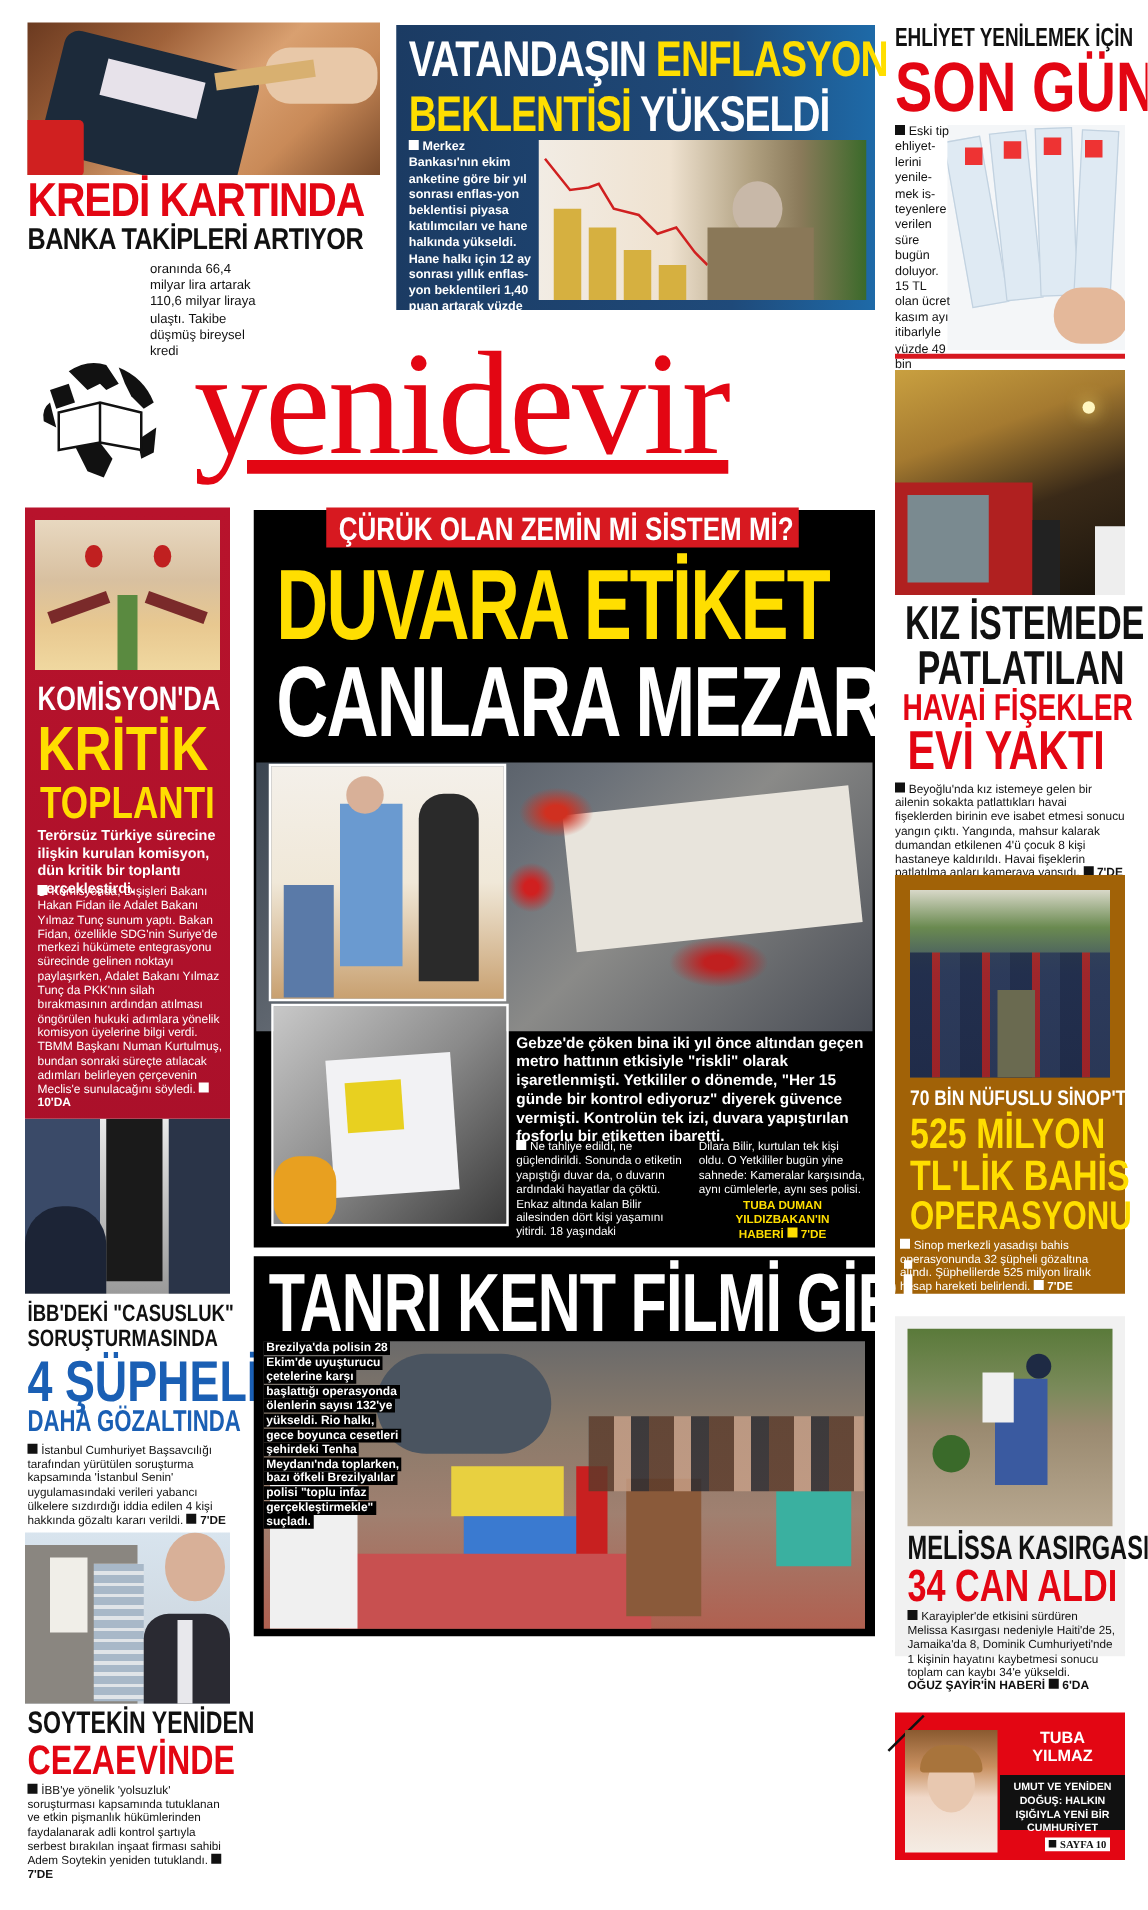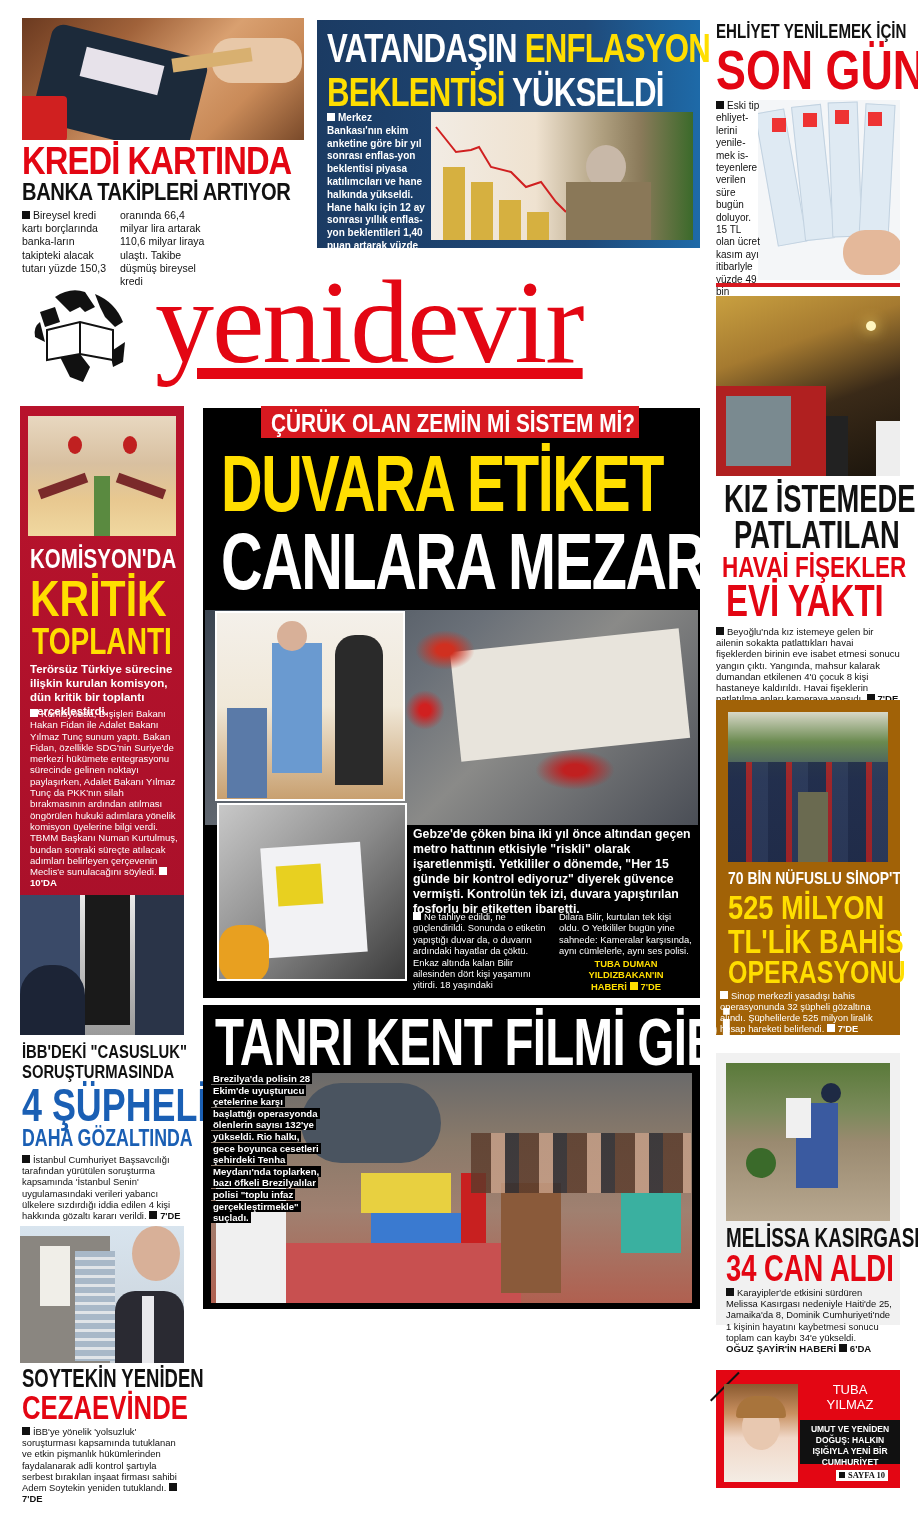--- a/index.html
+++ b/index.html
@@ -20,21 +20,20 @@
 <div class="abs" style="left:22px;top:18px;width:282px;height:230px;">
   <div class="photo" style="left:0;top:0;width:282px;height:122px;background:linear-gradient(135deg,#6b3a20 0%,#a0623a 30%,#d9a070 55%,#c98a58 75%,#7a4a2a 100%);">
     <div style="position:absolute;left:18px;top:22px;width:160px;height:100px;background:#1c2a3a;border-radius:12px;transform:rotate(14deg);"></div>
     <div style="position:absolute;left:60px;top:38px;width:80px;height:30px;background:#e7e2ea;transform:rotate(14deg);"></div>
     <div style="position:absolute;left:190px;top:20px;width:90px;height:45px;background:#e8c8a8;border-radius:20px;"></div>
     <div style="position:absolute;left:150px;top:35px;width:80px;height:14px;background:#d8b070;transform:rotate(-8deg);"></div>
     <div style="position:absolute;left:-5px;top:78px;width:50px;height:45px;background:#d02020;border-radius:4px;"></div>
   </div>
   <div class="hl red" style="position:absolute;left:0;top:124px;font-size:38px;letter-spacing:-1px;transform:scaleX(0.86);transform-origin:left top;width:330px;">KREDİ KARTINDA</div>
   <div class="hl" style="position:absolute;left:0;top:162px;font-size:24px;color:#111;letter-spacing:-0.5px;transform:scaleX(0.84);transform-origin:left top;">BANKA TAKİPLERİ ARTIYOR</div>
-  <div class="body-text" style="position:absolute;left:0;top:191px;width:88px;"><span class="sq"></span><span>Bireysel kredi kartı borçlarında banka-ların takipteki alacak tutarı yüzde 150,3</span></div>
   <div class="body-text" style="position:absolute;left:98px;top:191px;width:88px;"><span>oranında 66,4 milyar lira artarak 110,6 milyar liraya ulaştı. Takibe düşmüş bireysel kredi</span></div>
 </div>
 
 <div class="abs" style="left:317px;top:20px;width:383px;height:228px;background:linear-gradient(90deg,#1b3b63 0%,#1f4a7a 70%,#1e6aa8 100%);">
   <div class="hl" style="position:absolute;left:10px;top:8px;font-size:40px;transform:scaleX(0.78);transform-origin:left top;letter-spacing:-1px;">
     <span class="white">VATANDAŞIN </span><span class="yellow">ENFLASYON</span>
   </div>
   <div class="hl" style="position:absolute;left:10px;top:52px;font-size:40px;transform:scaleX(0.78);transform-origin:left top;letter-spacing:-1px;">
     <span class="yellow">BEKLENTİSİ</span><span class="white"> YÜKSELDİ</span>
   </div>
@@ -238,21 +237,21 @@
     <span>OĞUZ ŞAYİR'İN HABERİ</span> <span class="sq"></span><span>6'DA</span>
   </div>
 </div>
 
 <div class="abs" style="left:716px;top:1370px;width:184px;height:118px;background:#e30613;">
   <div style="position:absolute;left:-6px;top:-8px;width:40px;height:2px;background:#111;transform:rotate(-45deg);transform-origin:left top;top:30px;"></div>
   <div class="photo" style="left:8px;top:14px;width:74px;height:98px;background:linear-gradient(180deg,#8a5a30 0%,#c89060 30%,#f0d8c8 55%,#f4ece4 100%);">
     <div style="position:absolute;left:18px;top:20px;width:38px;height:46px;border-radius:50%;background:#e8c8b0;"></div>
     <div style="position:absolute;left:12px;top:12px;width:50px;height:22px;border-radius:25px 25px 4px 4px;background:#a8743c;"></div>
   </div>
-  <div style="position:absolute;left:88px;top:12px;width:92px;text-align:center;color:#fff;font-weight:400;font-size:13px;line-height:15px;">
+  <div style="position:absolute;left:88px;top:12px;width:92px;text-align:center;color:#fff;font-weight:700;font-size:13px;line-height:15px;">
     <div>TUBA</div>
     <div>YILMAZ</div>
   </div>
   <div style="position:absolute;left:84px;top:50px;width:100px;height:44px;background:#111;color:#fff;font-weight:700;font-size:8.5px;line-height:11px;text-align:center;padding:4px 3px;">
     <span>UMUT VE YENİDEN DOĞUŞ: HALKIN IŞIĞIYLA YENİ BİR CUMHURİYET</span>
   </div>
   <div style="position:absolute;left:120px;top:100px;height:11px;padding:0 3px;background:#fff;color:#111;font-family:'Liberation Serif',serif;font-size:8.5px;line-height:11px;font-weight:700;">
     <span class="sq" style="width:6px;height:6px;"></span><span>SAYFA 10</span>
   </div>
 </div>

